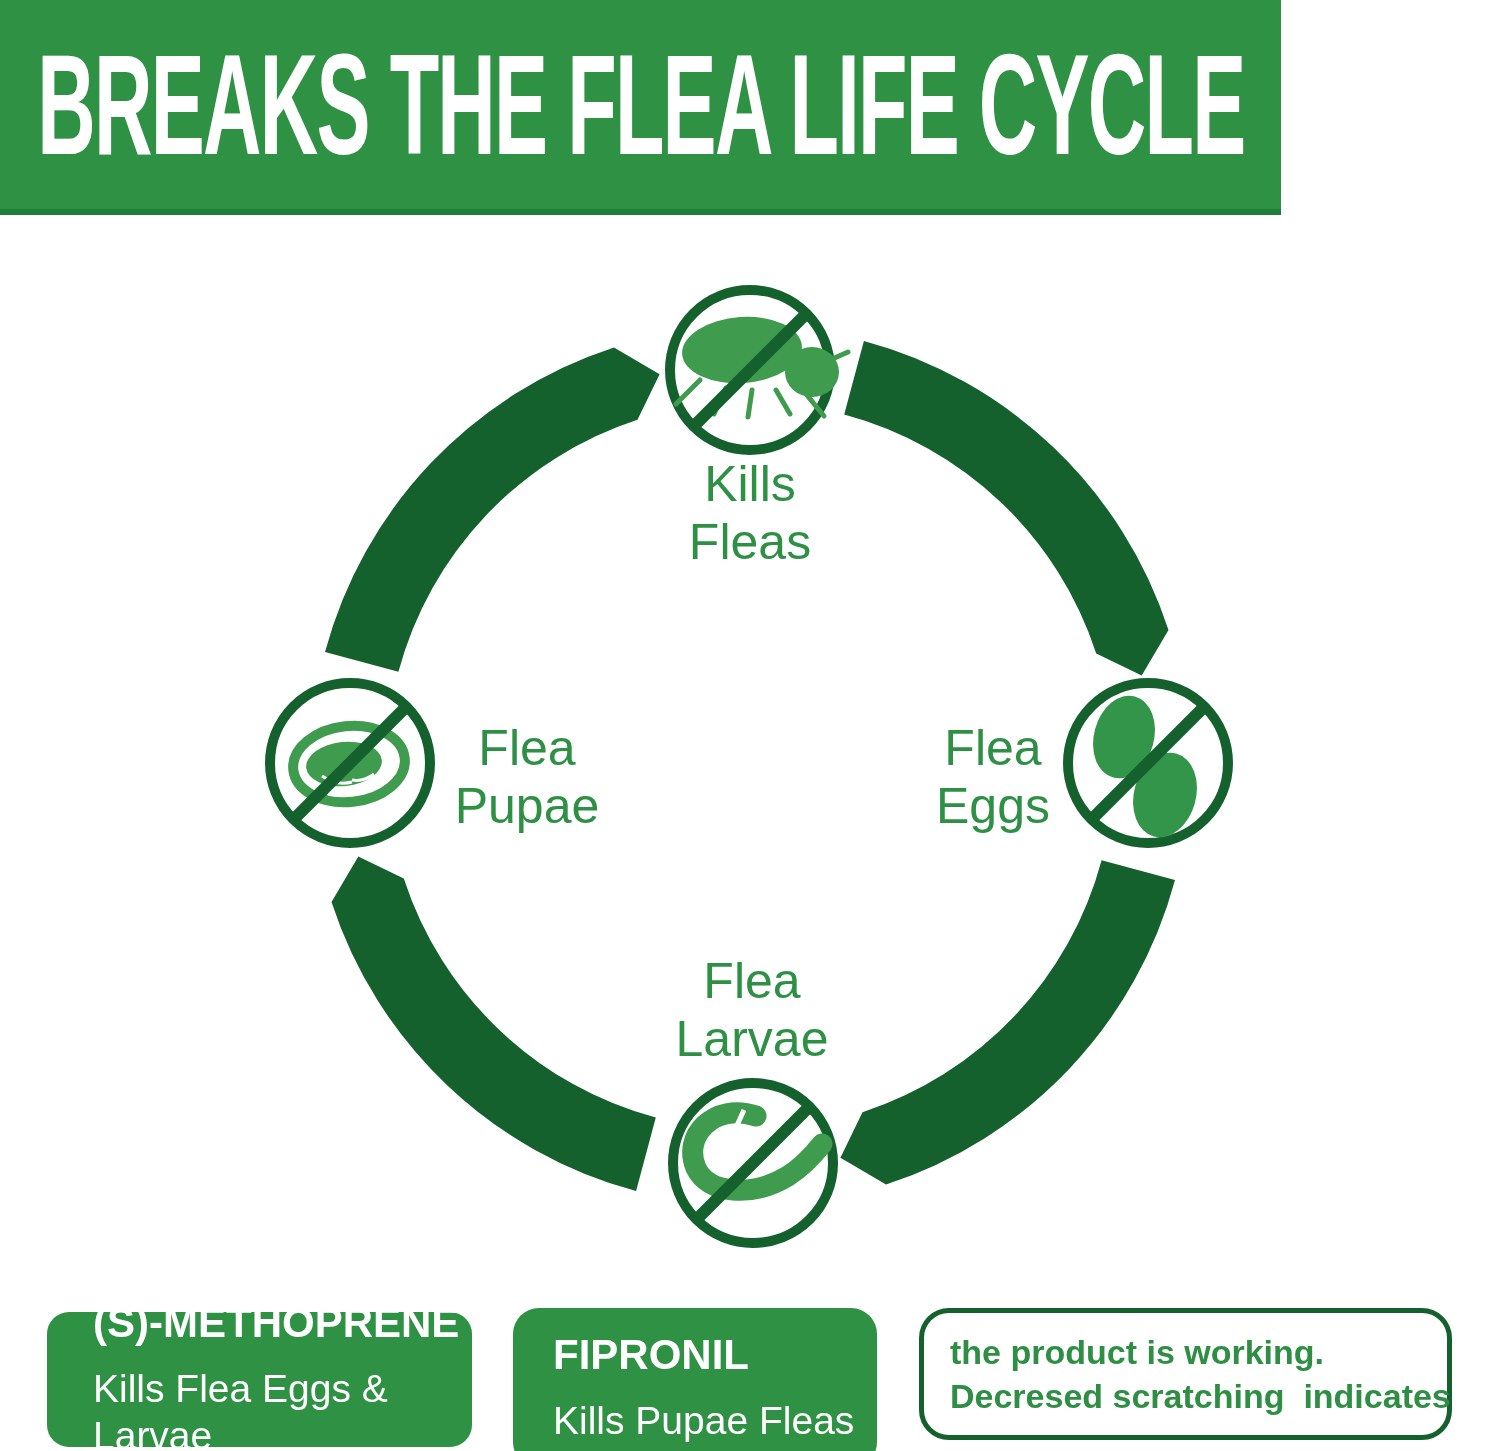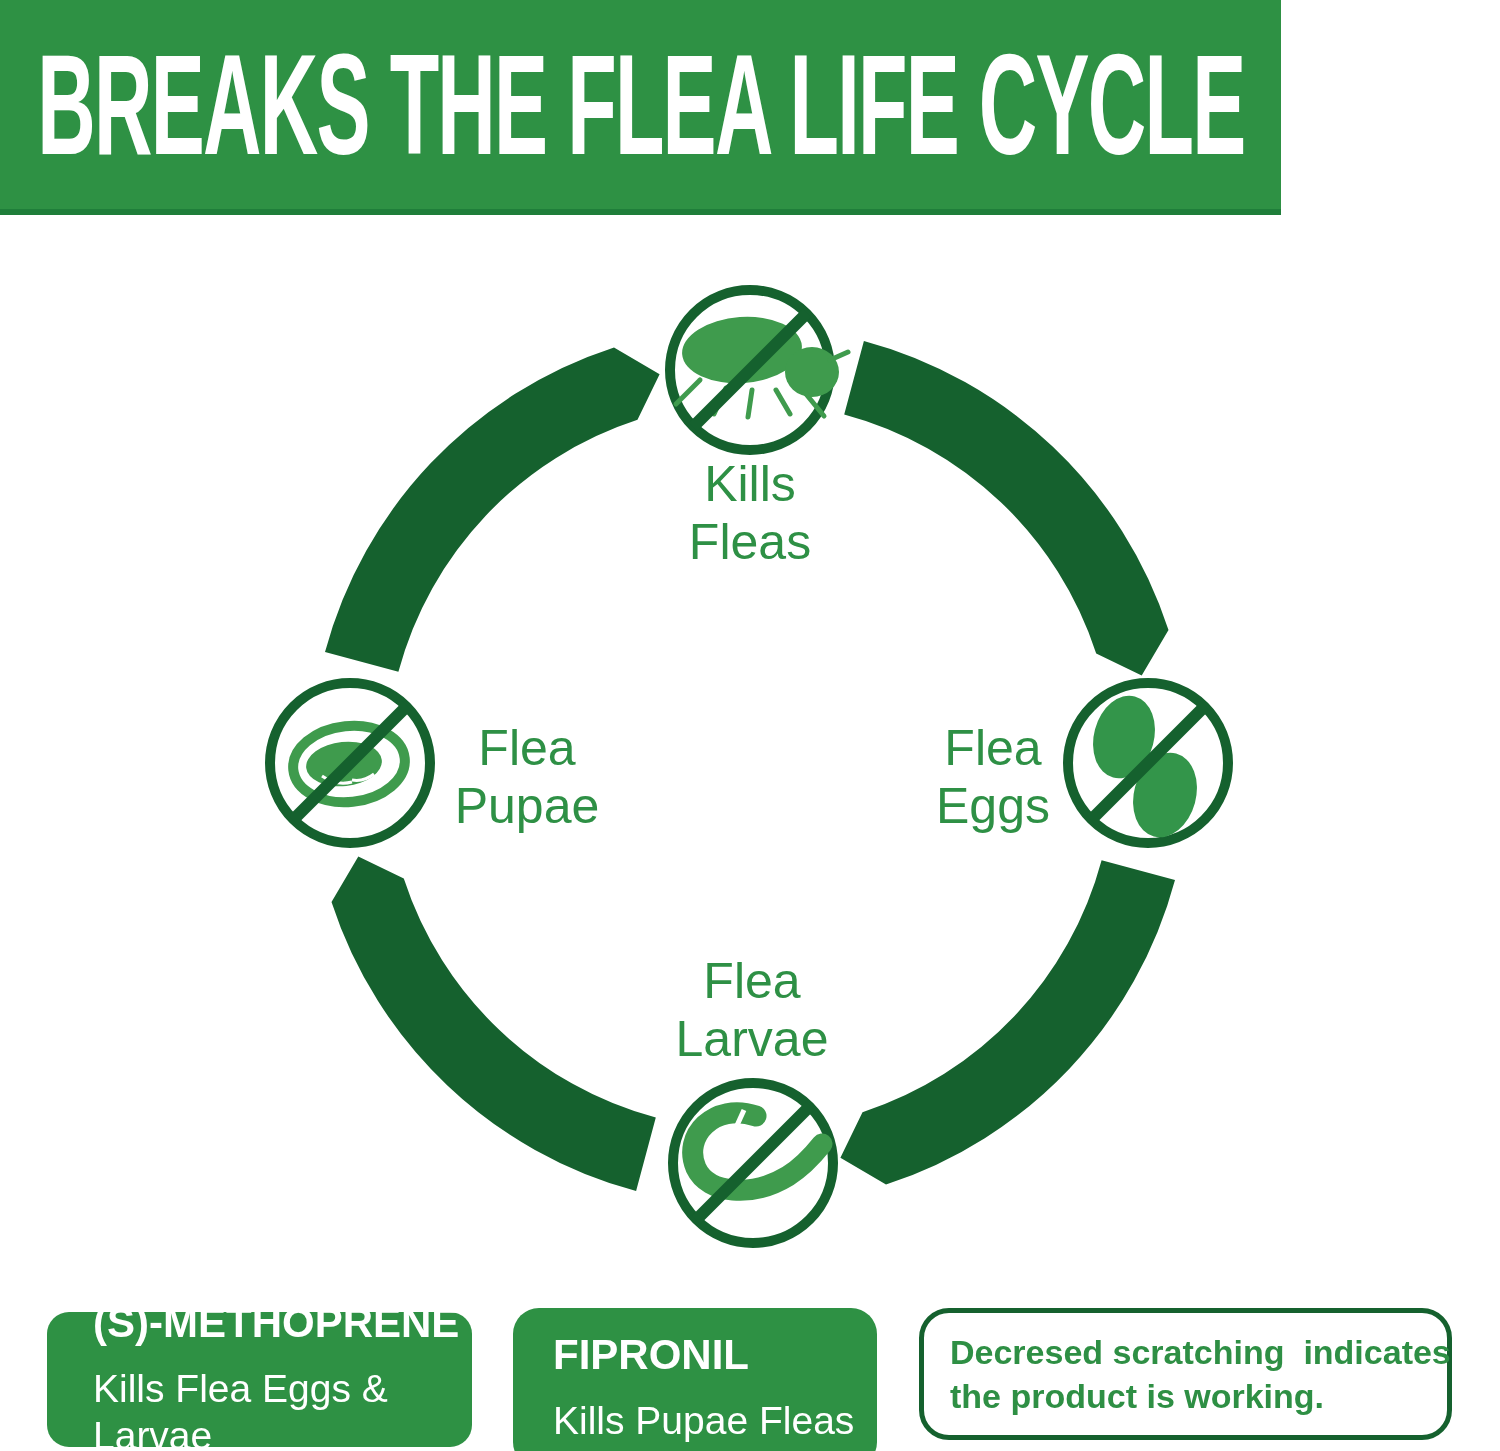--- a/index.html
+++ b/index.html
@@ -132,17 +132,17 @@
     <div class="ingredient-name">(S)-METHOPRENE</div>
     <div class="ingredient-desc">Kills Flea Eggs &amp; Larvae</div>
   </div>
 
   <div class="card card-green card-2">
     <div class="ingredient-name">FIPRONIL</div>
     <div class="ingredient-desc">Kills Pupae Fleas</div>
   </div>
 
   <div class="card card-3">
+    <div class="note-line">the product is working.</div>
     <div class="note-line">Decresed scratching  indicates</div>
-    <div class="note-line">the product is working.</div>
   </div>
 
 </div>
 
 </body></html>

